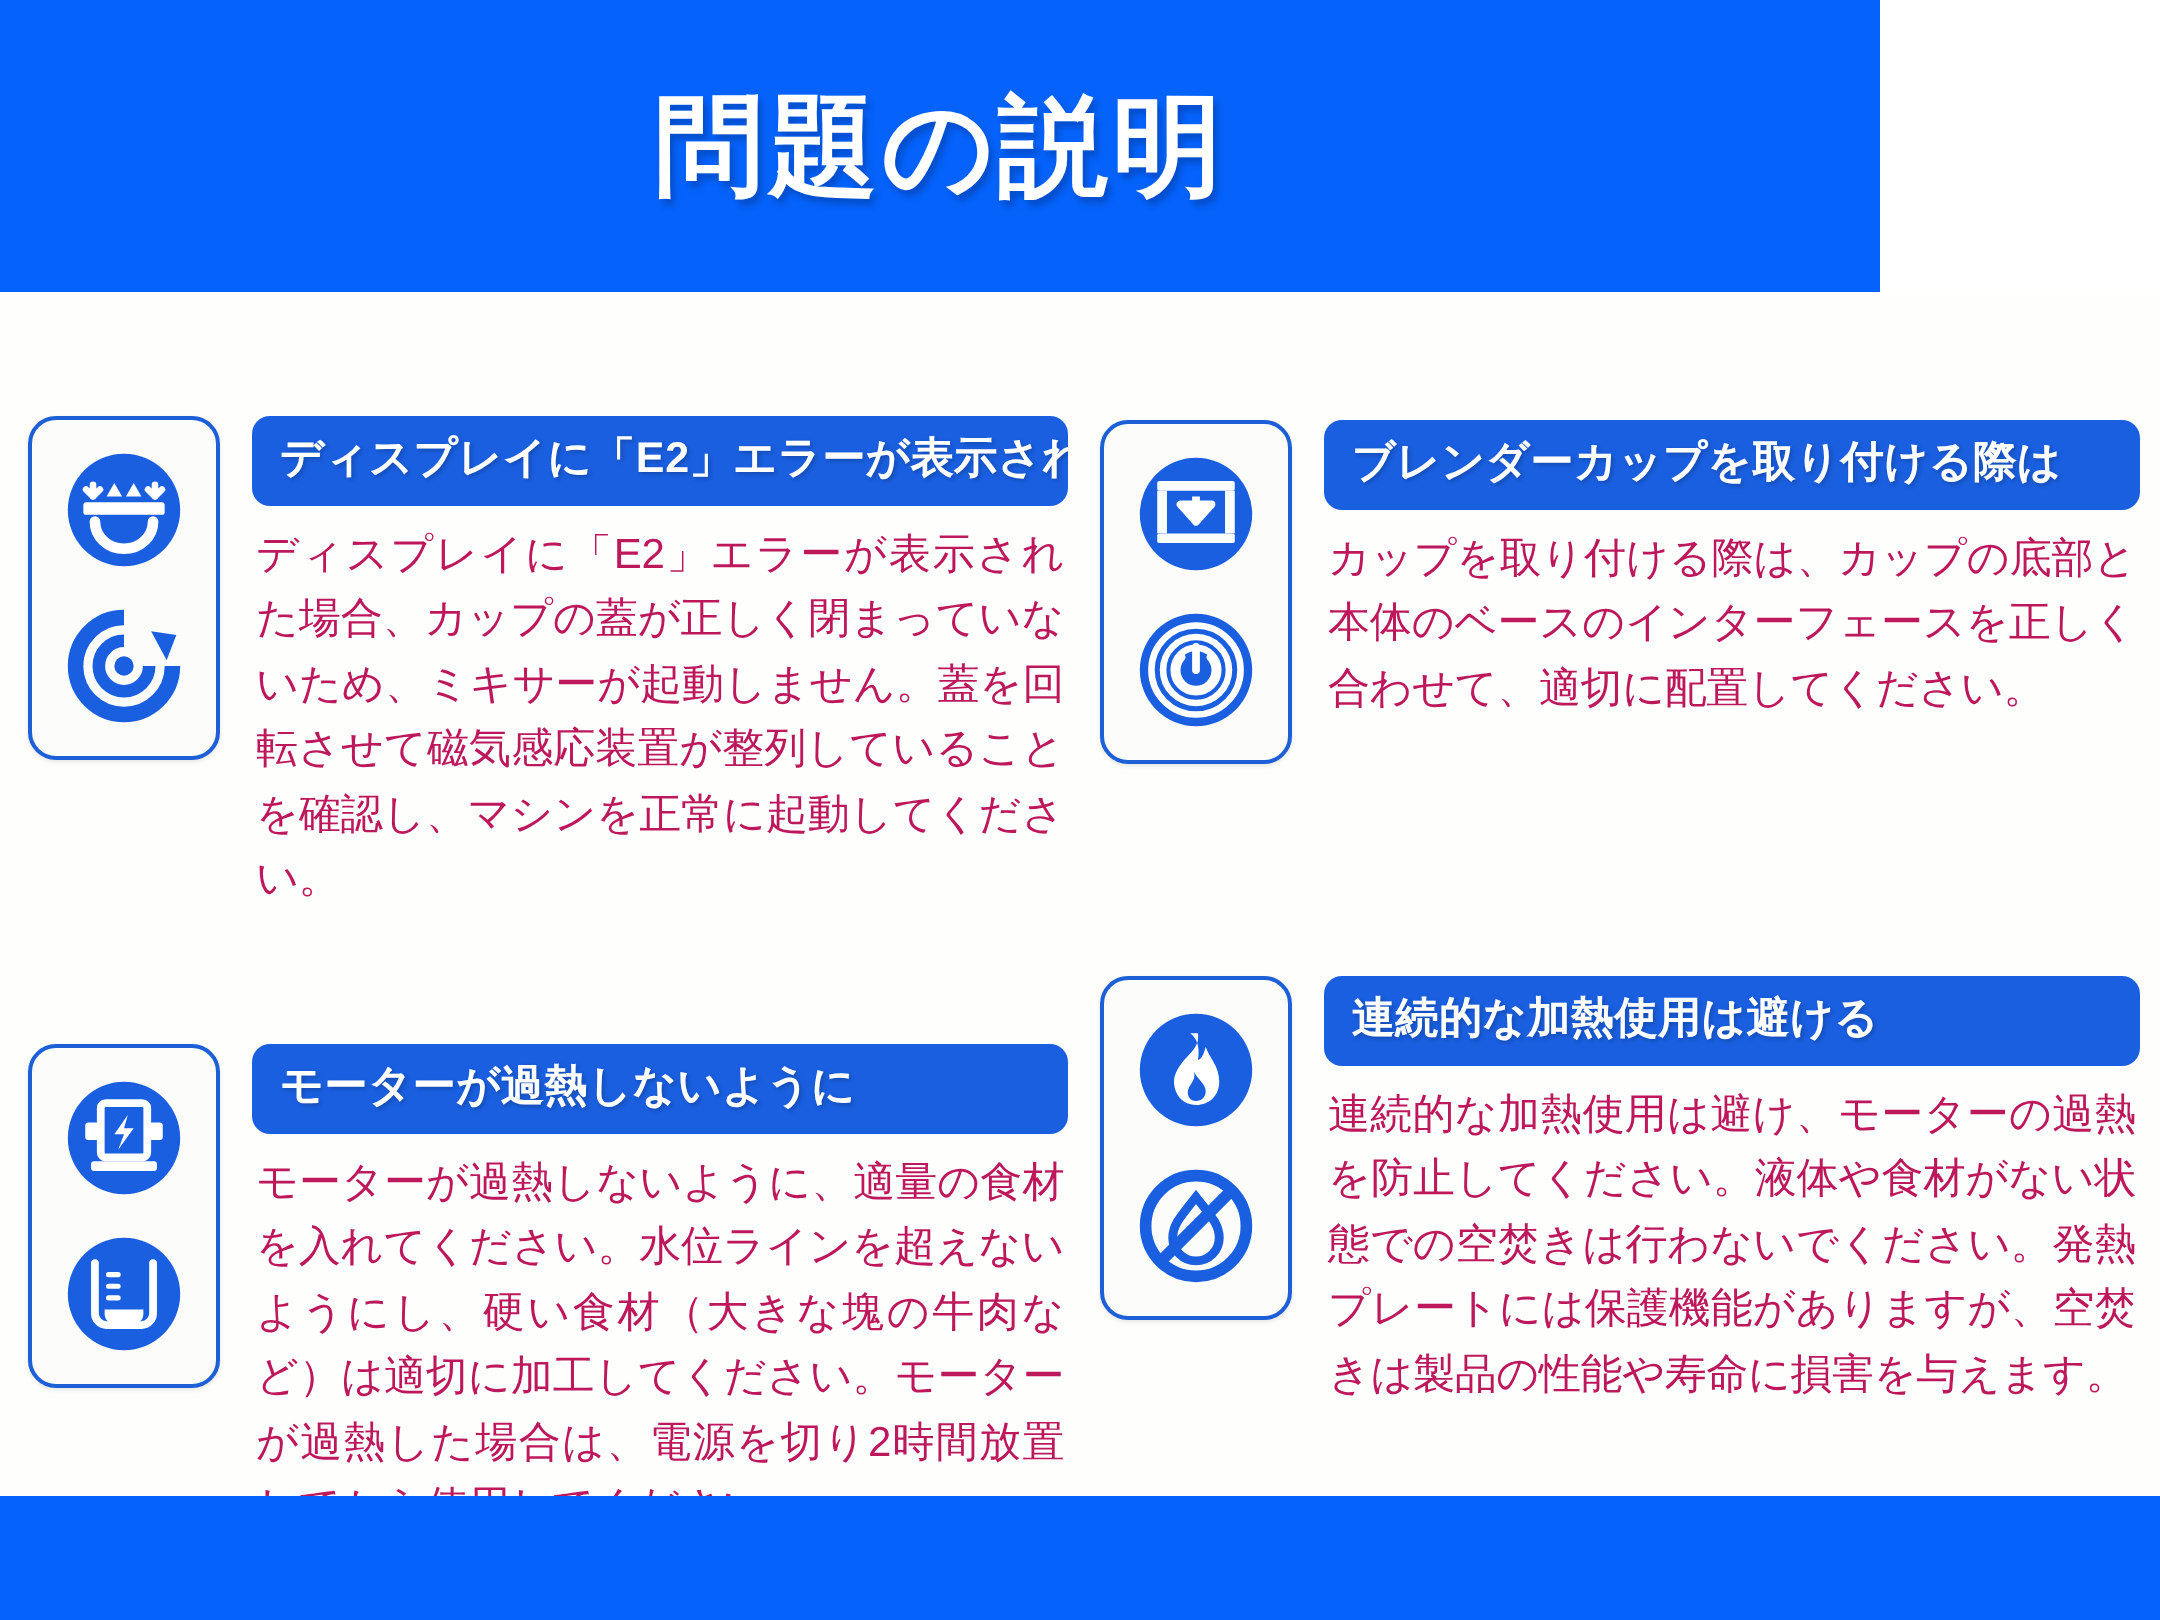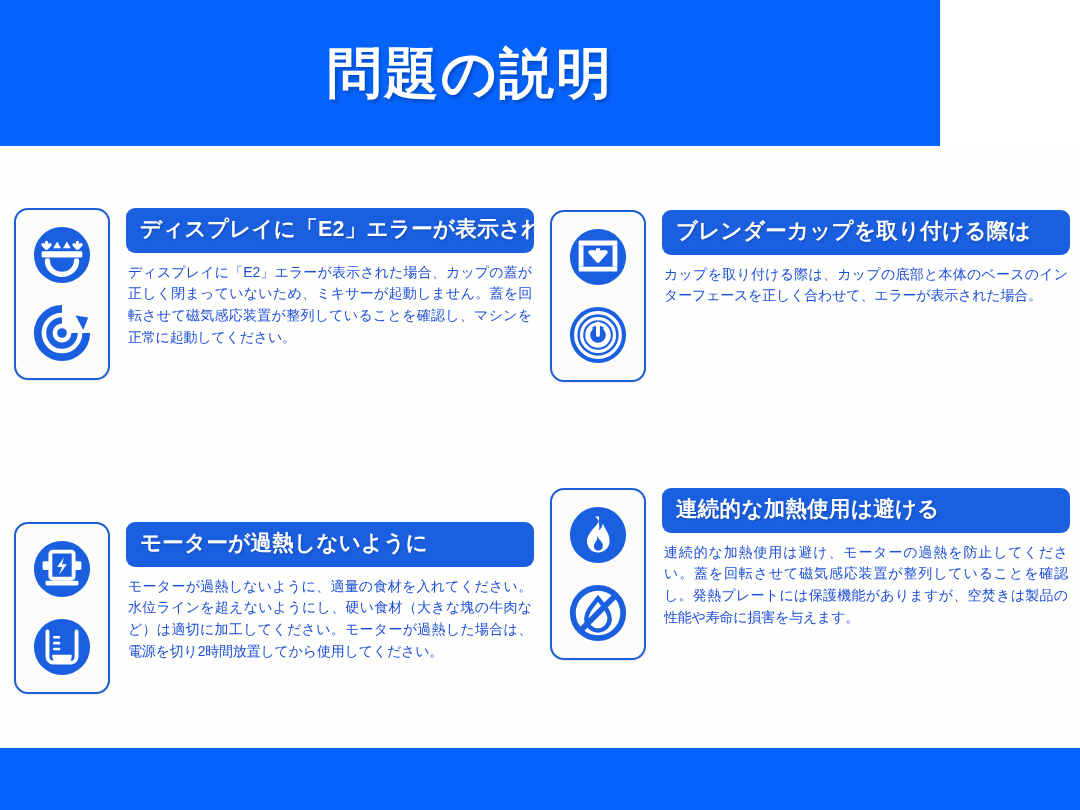--- a/index.html
+++ b/index.html
@@ -97,22 +97,22 @@
     padding: 9px 14px 11px 14px;
     box-sizing: border-box;
     letter-spacing: 0.3px;
     text-shadow: 1px 1px 2px rgba(0,0,0,0.22);
     line-height: 1.15;
     white-space: nowrap;
     overflow: hidden;
   }
   .card-body {
     margin-top: 9px;
-    color: #1d4ed8;
-    font-size: 14px;
+    color: #be185d;
+    font-size: 21px;
     line-height: 1.55;
     letter-spacing: -0.2px;
     text-align: justify;
     padding: 0 2px;
   }
 
   
   .footer-bar {
     position: absolute;
     left: 0;
@@ -177,21 +177,21 @@
           <circle cx="32" cy="32" r="23" fill="none" stroke="#ffffff" stroke-width="3.4"></circle>
           <circle cx="32" cy="32" r="17" fill="#1a5fe0" stroke="#ffffff" stroke-width="3.4"></circle>
           <circle cx="32" cy="32" r="11.5" fill="none" stroke="#ffffff" stroke-width="3.4"></circle>
           <path d="M32 20 v12" stroke="#ffffff" stroke-width="4" stroke-linecap="round"></path>
           <path d="M24.5 25.5 a10 10 0 1 0 15 0" stroke="#ffffff" stroke-width="4" fill="none" stroke-linecap="round"></path>
         </svg>
       </div>
     </div>
     <div class="card-text">
       <div class="card-title">ブレンダーカップを取り付ける際は</div>
-      <div class="card-body">カップを取り付ける際は、カップの底部と本体のベースのインターフェースを正しく合わせて、エラーが表示された場合。</div>
+      <div class="card-body">カップを取り付ける際は、カップの底部と本体のベースのインターフェースを正しく合わせて、適切に配置してください。</div>
     </div>
   </div>
 
   <div class="card r1c0">
     <div class="icon-box">
       <div class="icon-slot">
         <svg width="62" height="62" viewBox="0 0 64 64">
           <circle cx="32" cy="32" r="29" fill="#1a5fe0"></circle>
           <rect x="20" y="14" width="24" height="28" rx="2.5" fill="none" stroke="#ffffff" stroke-width="4"></rect>
           <rect x="12" y="24" width="7" height="9" rx="1.5" fill="#ffffff"></rect>
@@ -227,19 +227,19 @@
       <div class="icon-slot">
         <svg width="62" height="62" viewBox="0 0 64 64">
           <circle cx="32" cy="32" r="26" fill="none" stroke="#1a5fe0" stroke-width="6"></circle>
           <path d="M32 17 c7 9 12 14 12 21 a12 12 0 0 1 -24 0 c0 -7 5 -12 12 -21 z" fill="none" stroke="#1a5fe0" stroke-width="4.6"></path>
           <path d="M14 50 L50 14" stroke="#1a5fe0" stroke-width="6" stroke-linecap="round"></path>
         </svg>
       </div>
     </div>
     <div class="card-text">
       <div class="card-title">連続的な加熱使用は避ける</div>
-      <div class="card-body">連続的な加熱使用は避け、モーターの過熱を防止してください。蓋を回転させて磁気感応装置が整列していることを確認し。発熱プレートには保護機能がありますが、空焚きは製品の性能や寿命に損害を与えます。</div>
+      <div class="card-body">連続的な加熱使用は避け、モーターの過熱を防止してください。液体や食材がない状態での空焚きは行わないでください。発熱プレートには保護機能がありますが、空焚きは製品の性能や寿命に損害を与えます。</div>
     </div>
   </div>
 
 </div>
 
 <div class="footer-bar"></div>
 
 </body></html>

